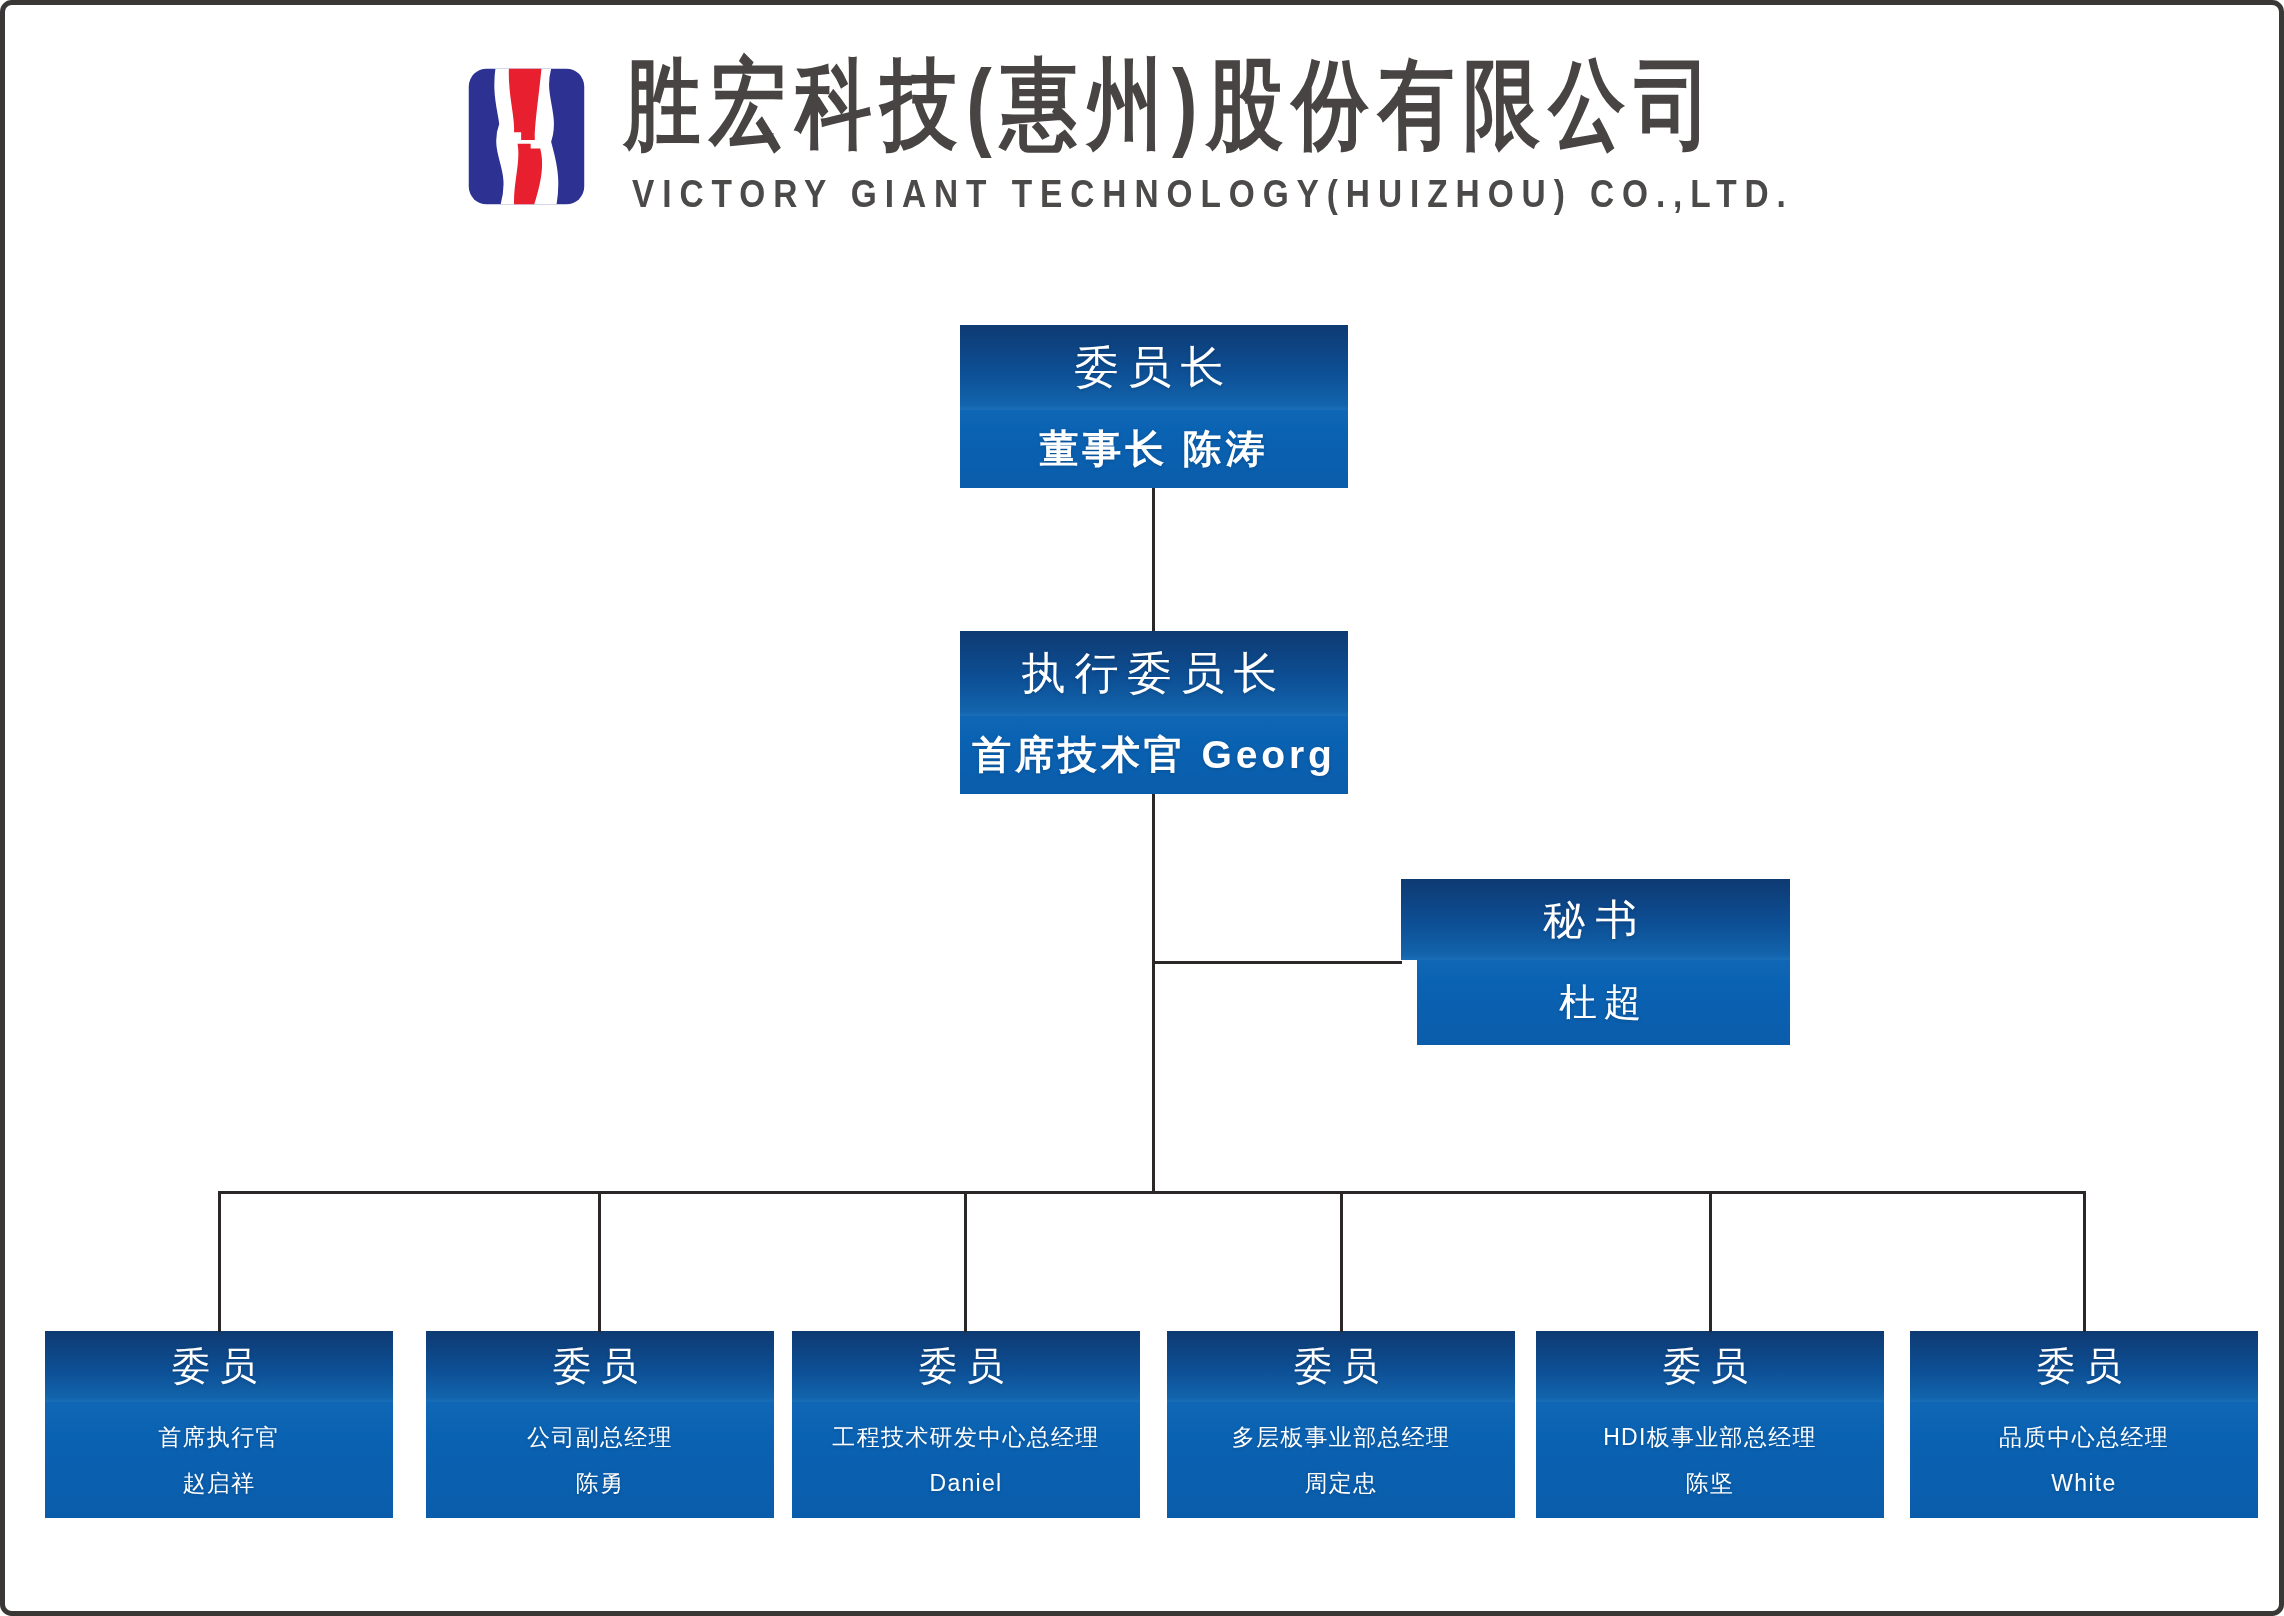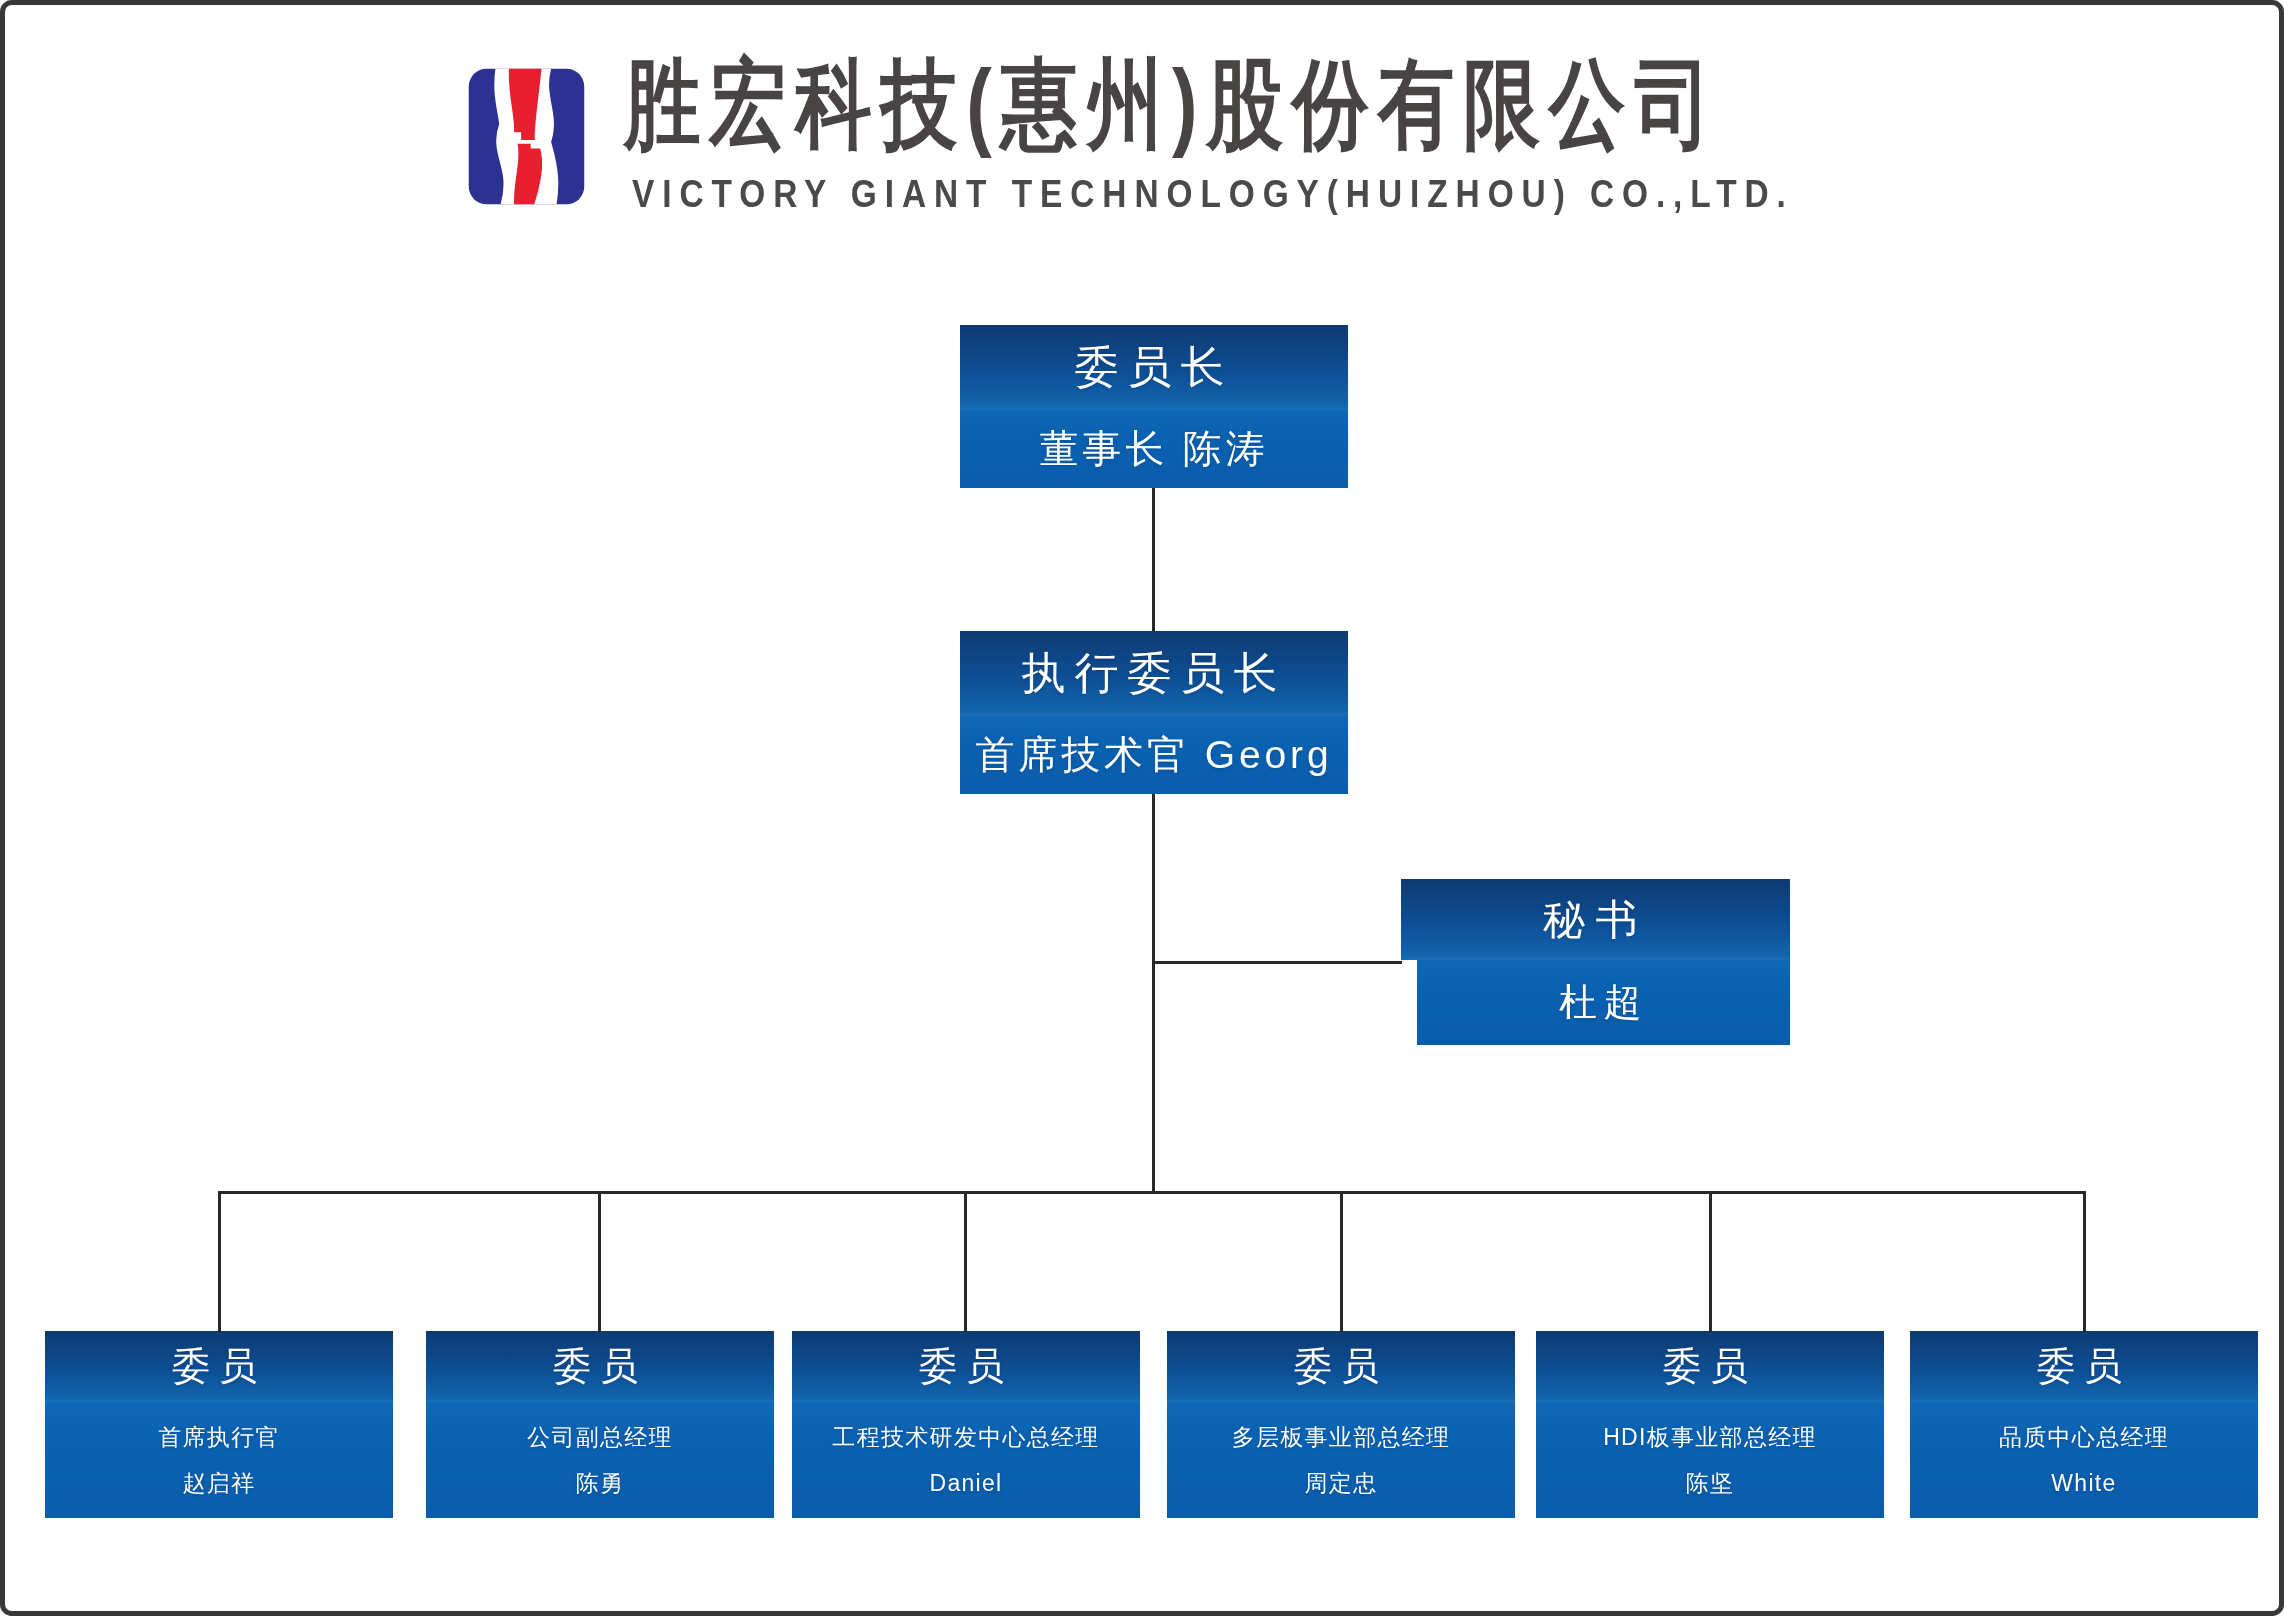--- a/index.html
+++ b/index.html
@@ -43,21 +43,21 @@
   .sec-name{
     flex:1;display:flex;flex-direction:column;align-items:center;justify-content:center;
     background:linear-gradient(180deg,#0f67b5 0%,#0a62b2 28%,#0a5dab 100%);
   }
 
   #node-chairman{left:955px;top:320px;width:388px;height:163px;}
   #node-chairman .sec-title{height:85px;}
   #node-exec{left:955px;top:626px;width:388px;height:163px;}
   #node-exec .sec-title{height:85px;}
   #node-chairman .sec-title,#node-exec .sec-title{font-size:44px;letter-spacing:9px;}
-  #node-chairman .sec-name,#node-exec .sec-name{font-size:39px;letter-spacing:3.9px;}
+  #node-chairman .sec-name,#node-exec .sec-name{font-size:39px;letter-spacing:3.9px;font-weight:bold;}
 
   #node-secretary{left:1396px;top:874px;width:389px;height:166px;}
   #node-secretary .sec-title{height:81px;font-size:42px;letter-spacing:10.4px;}
   #node-secretary .sec-name{font-size:38px;letter-spacing:6.5px;margin-left:16px;}
 
   .member{width:348px;height:187px;top:1326px;}
   .member .sec-title{height:71px;font-size:38px;letter-spacing:9px;}
   .member .sec-name{font-size:23px;letter-spacing:1.3px;}
   .member .sec-name .line{line-height:46px;}
   #node-m1{left:40px;}

